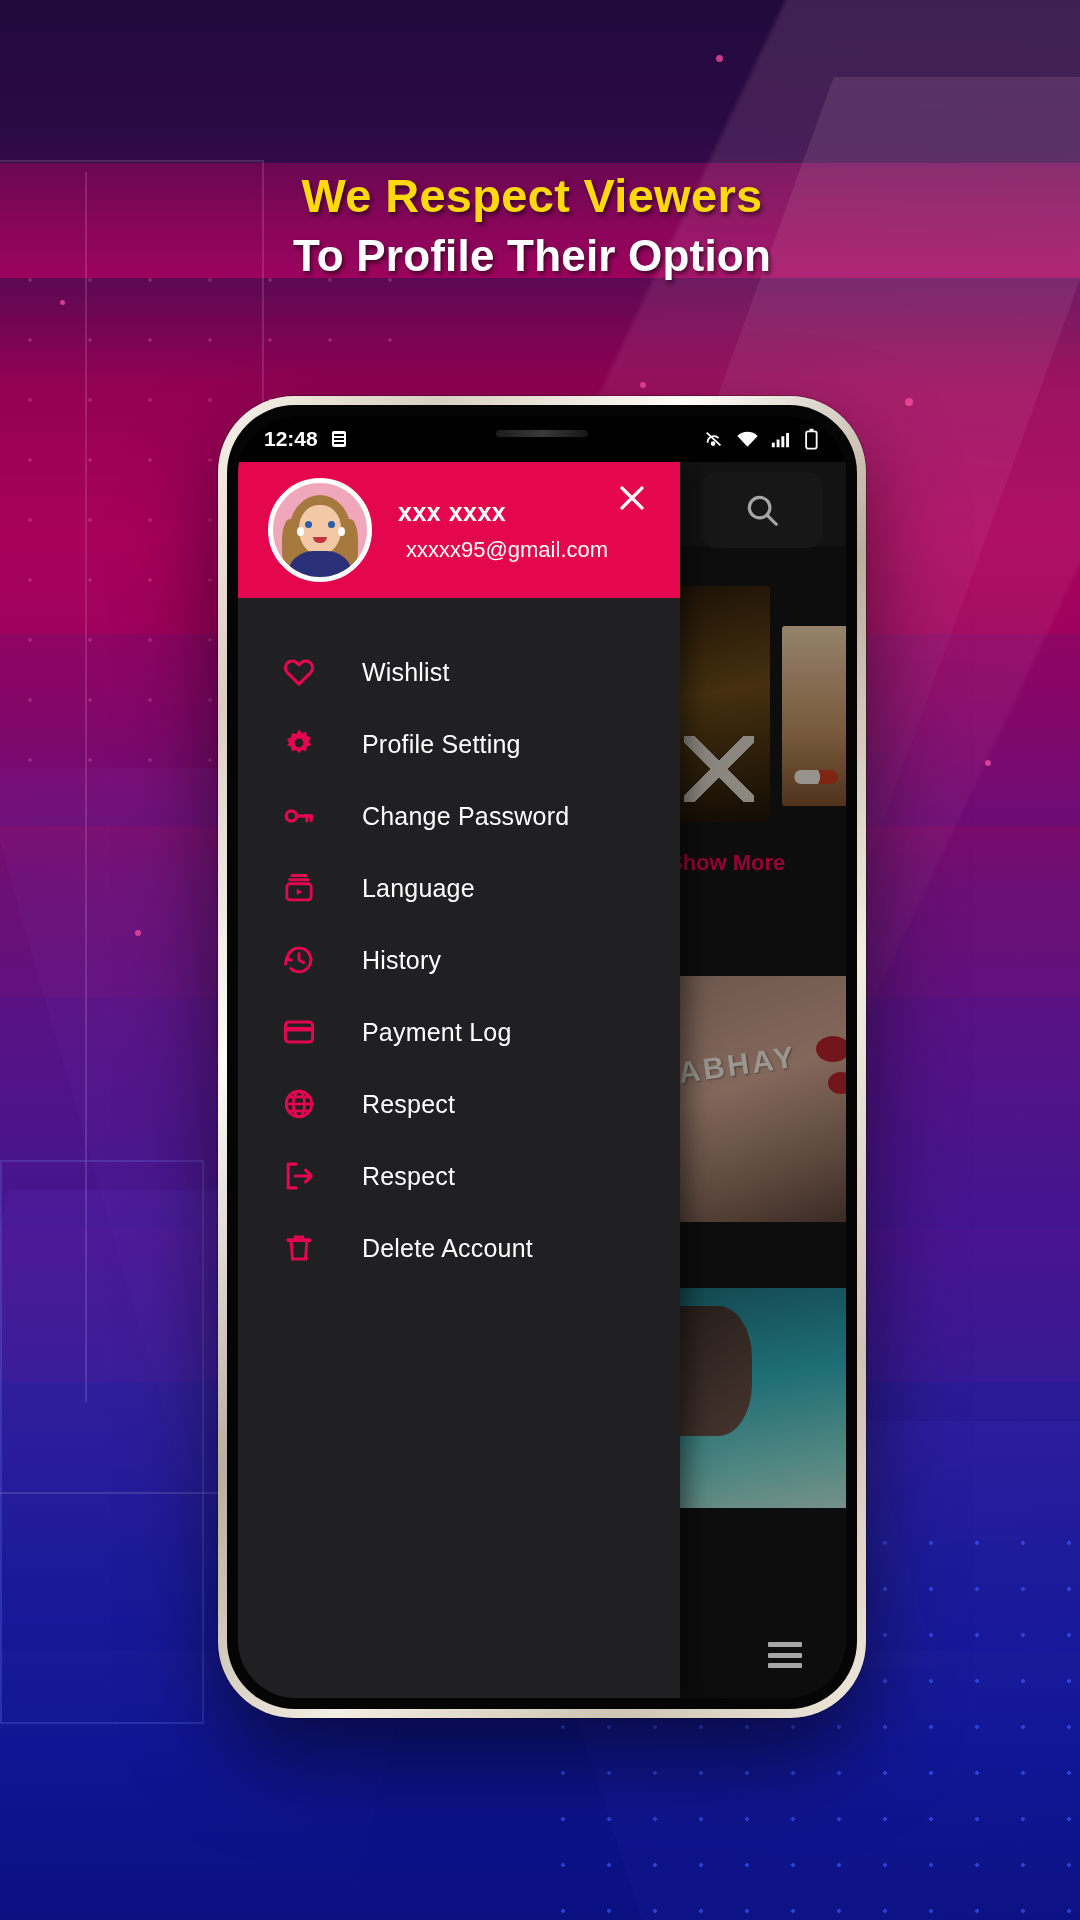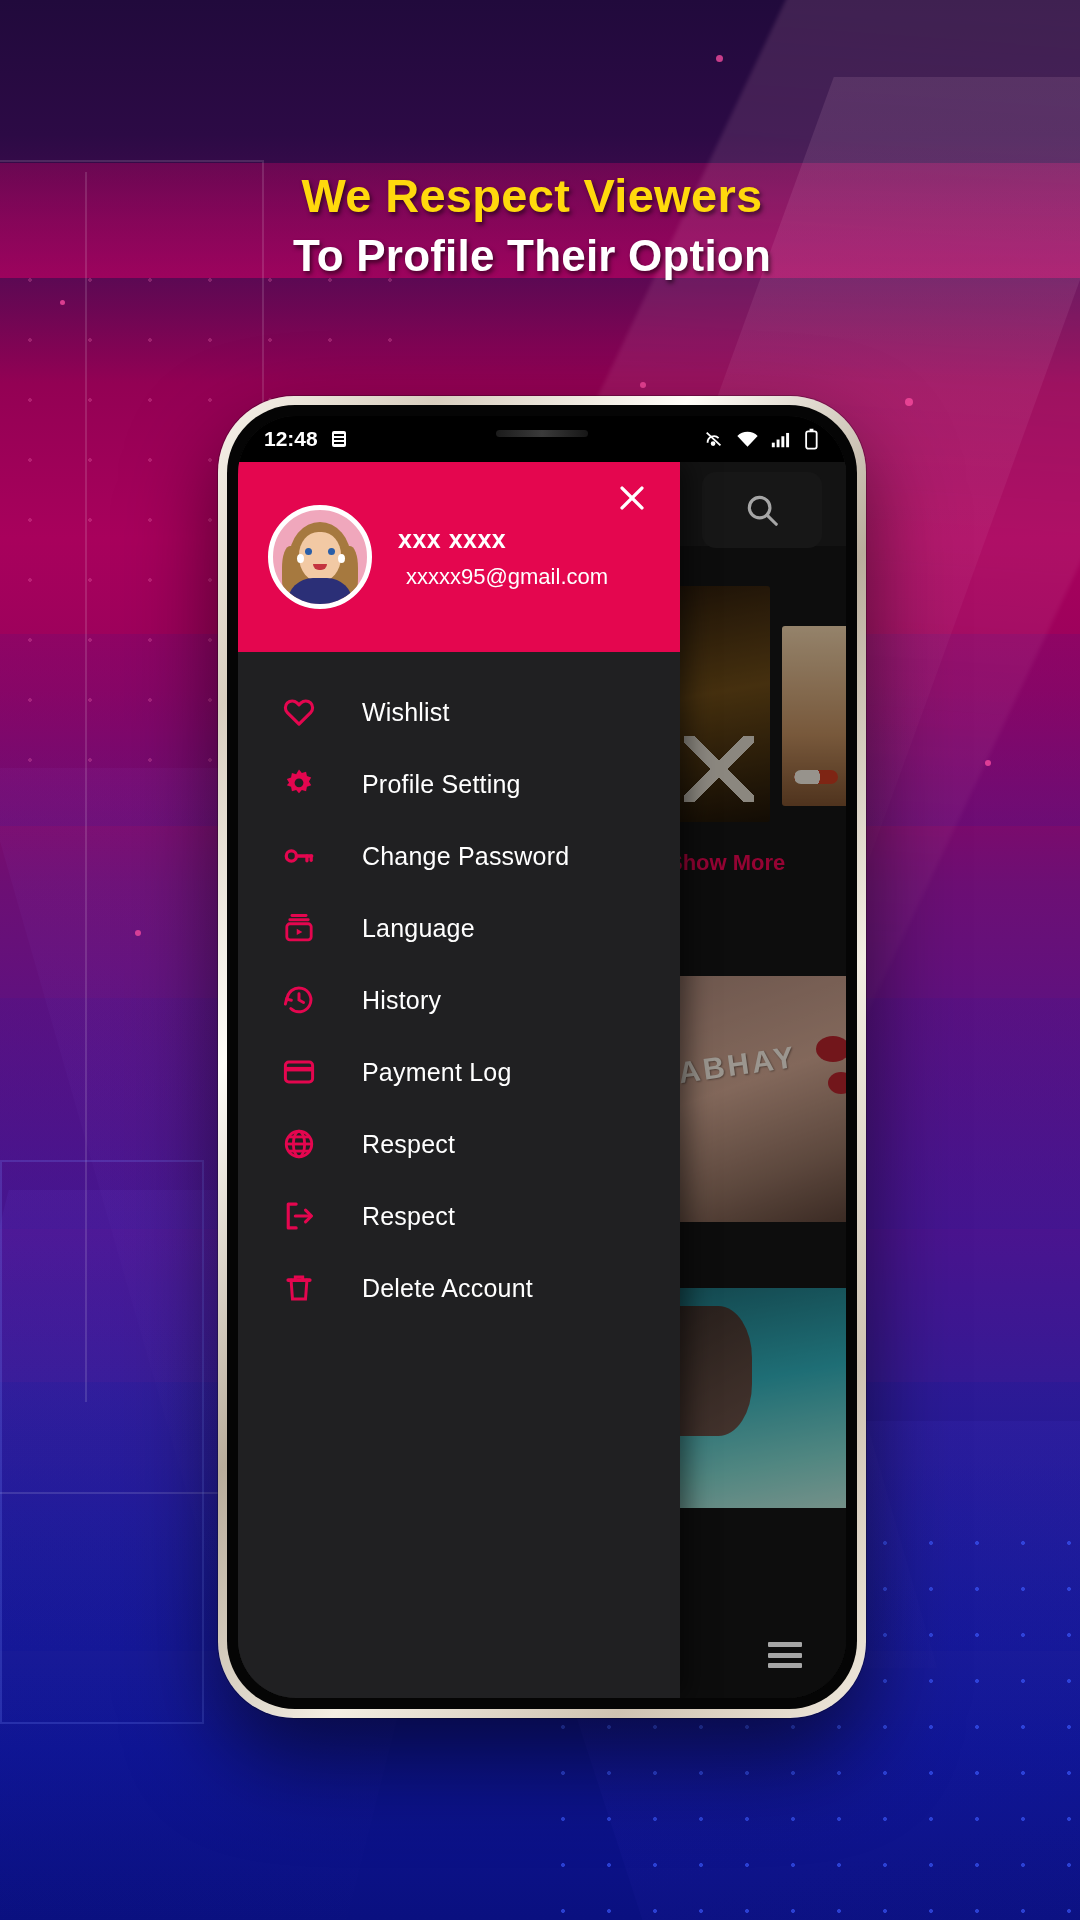--- a/index.html
+++ b/index.html
@@ -152,21 +152,21 @@
   }
   .hamburger span{display:block;height:5px;background:#ffffff;border-radius:1px;}
 
   
   .drawer{
     position:absolute;left:0;top:46px;bottom:0;width:442px;
     background:#202022;z-index:20;display:flex;flex-direction:column;
     box-shadow:8px 0 24px rgba(0,0,0,.5);
   }
   .drawer-head{
-    position:relative;height:190px;background:#e4064f;flex:none;
+    position:relative;height:136px;background:#e4064f;flex:none;
     display:flex;align-items:center;padding-left:30px;box-sizing:border-box;
   }
   .close-btn{
     position:absolute;right:26px;top:14px;width:44px;height:44px;
     display:flex;align-items:center;justify-content:center;
   }
   .avatar{
     width:104px;height:104px;border-radius:50%;background:#f0a7bc;
     border:5px solid #ffffff;box-sizing:border-box;overflow:hidden;position:relative;flex:none;
   }
@@ -177,21 +177,21 @@
   .av-eye{position:absolute;top:38px;width:7px;height:7px;border-radius:50%;background:#2a5ea8;}
   .av-eyeL{left:32px;} .av-eyeR{left:55px;}
   .av-mouth{position:absolute;left:40px;top:54px;width:14px;height:6px;border-radius:0 0 8px 8px;background:#c4343f;}
   .av-body{position:absolute;left:14px;bottom:-4px;width:66px;height:30px;border-radius:26px 26px 0 0;background:#2b2f77;}
   .av-ear{position:absolute;top:44px;width:7px;height:9px;border-radius:50%;background:#fff;}
   .av-earL{left:24px;} .av-earR{left:65px;}
   .user-text{margin-left:26px;}
   .user-name{color:#ffffff;font-size:25px;font-weight:bold;letter-spacing:.5px;}
   .user-mail{color:#ffffff;font-size:22px;margin-top:10px;margin-left:8px;}
 
-  .menu{flex:1;padding-top:24px;box-sizing:border-box;overflow:hidden;}
+  .menu{flex:1;padding-top:38px;box-sizing:border-box;overflow:hidden;}
   .menu-item{
     display:flex;align-items:center;height:72px;padding-left:44px;box-sizing:border-box;
   }
   .mi-icon{width:44px;height:40px;display:flex;align-items:center;justify-content:flex-start;flex:none;}
   .mi-label{color:#ffffff;font-size:25px;margin-left:36px;letter-spacing:.2px;}
 
   
   .scrim{position:absolute;left:442px;right:0;top:46px;bottom:0;background:rgba(0,0,0,.35);z-index:15;}
 </style>
 </head>

